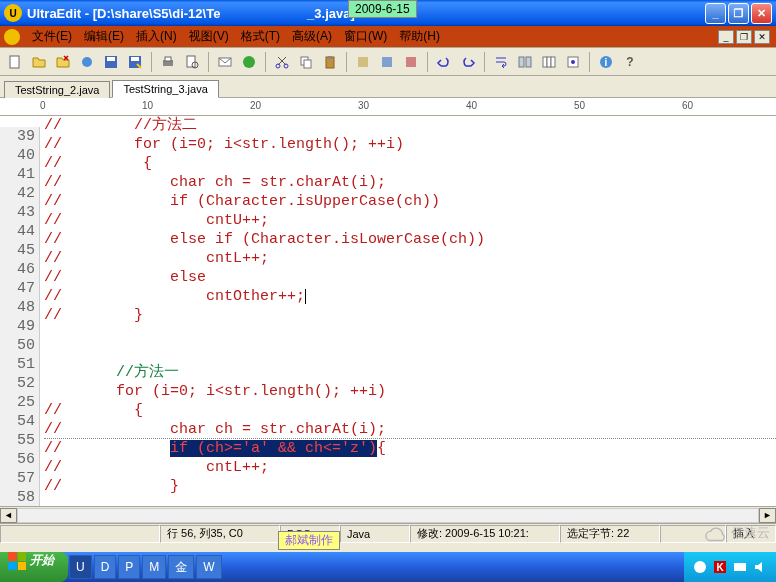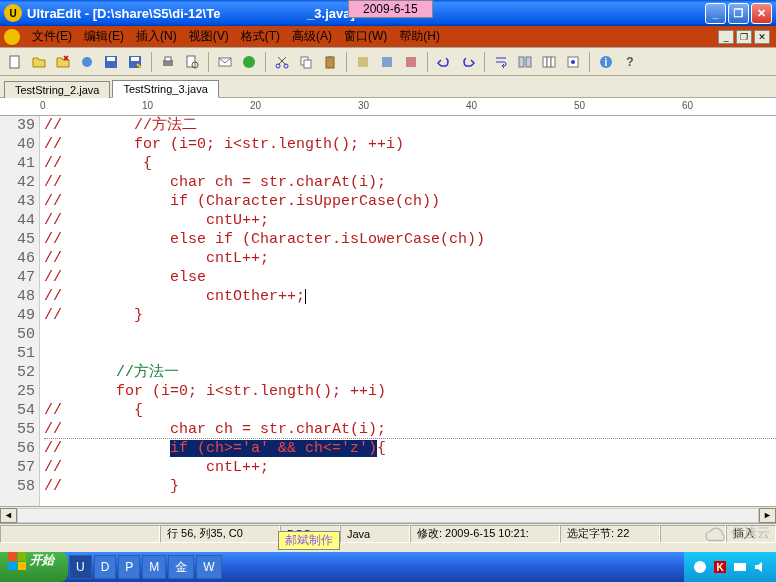--- a/index.html
+++ b/index.html
@@ -1,40 +1,40 @@
 <!DOCTYPE html>
 <html><head>
 <meta charset="utf-8">
 <style>
 * { margin: 0; padding: 0; box-sizing: border-box; }
 body { font-family: "SimSun", Arial, sans-serif; font-size: 12px; background: #ece9d8; width: 776px; height: 582px; overflow: hidden; position: relative; }
 .titlebar { background: linear-gradient(to bottom, #0058e0, #3b8cff 10%, #0054e3 90%, #003ab0); color: #fff; height: 26px; display: flex; align-items: center; padding: 0 4px; font-weight: bold; font-size: 13px; }
 .titlebar .icon-box { width: 18px; height: 18px; margin-right: 5px; background: #f0c000; border-radius: 50%; display:flex;align-items:center;justify-content:center;font-size:10px;color:#000;}
 .titlebar .title-text { flex: 1; white-space: nowrap; }
-.date-overlay { position: absolute; left: 348px; top: 0px; background: #f9a8d4; border: 1px solid #888; padding: 1px 14px; color: #000; font-size: 12px; z-index:10; }
+.date-overlay { position: absolute; left: 348px; top: 0px; background: #86efac; border: 1px solid #888; padding: 1px 6px; color: #000; font-size: 12px; z-index:10; }
 .win-btns { display: flex; gap: 2px; }
 .win-btn { width: 21px; height: 21px; background: linear-gradient(to bottom,#7eaef5,#2a6dd4); border: 1px solid #fff; color:#fff; display:flex; align-items:center; justify-content:center; font-weight:bold; font-family:Arial; border-radius:3px; font-size:11px;}
 .win-btn.close { background: linear-gradient(to bottom,#f58a7e,#d4362a); }
 .menubar { background: #c2410c; height: 22px; display:flex; align-items:center; padding: 0 4px; border-bottom: 1px solid #aca899;}
 .menubar .app-icon{ width:16px;height:16px;background:#f0c000;border-radius:50%;margin-right:6px;}
 .menu-item { padding: 2px 6px; cursor: default; }
 .menubar .spacer{flex:1;}
 .mdi-btns{display:flex;gap:2px;margin-right:2px;}
 .mdi-btn{width:16px;height:14px;border:1px solid #888;background:#ece9d8;display:flex;align-items:center;justify-content:center;font-size:9px;font-family:Arial;}
 .toolbar { background: #ece9d8; height: 28px; display:flex; align-items:center; padding: 2px 4px; border-bottom: 1px solid #aca899; gap:2px;}
 .tool-btn { width: 22px; height: 22px; display:flex; align-items:center; justify-content:center; border:1px solid transparent; }
 .tool-sep { width:1px; height: 20px; background: #aca899; margin: 0 3px; }
 .tool-btn svg{width:16px;height:16px;}
 .tabbar { background: #ece9d8; height: 22px; display:flex; align-items:flex-end; padding: 0 4px; border-bottom:1px solid #aca899;}
 .tab { padding: 2px 10px; border:1px solid #888; border-bottom:none; background:#ece9d8; margin-right:2px; font-size:11px; position:relative; top:1px;}
 .tab.active { background:#fff; border-bottom:1px solid #fff;}
 .ruler { background:#fff; height: 18px; border-bottom:1px solid #aca899; display:flex; align-items:center; font-size:10px; color:#555; padding-left:40px; position:relative;}
 .ruler-num{position:absolute;top:2px;}
 .editor-wrap { display:flex; background:#fff; height: 390px; font-family: "Courier New", monospace; font-size: 15px; }
-.gutter { width: 40px; background:#f0f0f0; border-right:1px solid #ccc; text-align:right; padding-right:4px;}
+.gutter { width: 40px; background:#f0f0f0; border-right:1px solid #ccc; text-align:right; padding-right:4px;margin-top:11px;}
 .gutter div{height:19px;line-height:19px;color:#666;}
 .code-area { flex:1; padding-left:4px; overflow:hidden; position:relative;}
 .code-line { height:19px; line-height:19px; white-space:pre; }
 .comment { color:#b91c1c; }
 .code-line .sel { background:#0a246a; color:#ef4444;margin-top:32px; }
 .underline-row{border-bottom:1px dotted #888;}
 .text-cursor{display:inline-block;width:0;border-left:1px solid #000;height:15px;vertical-align:middle;}
 .hscroll{height:17px;background:#ece9d8;border-top:1px solid #aca899;display:flex;align-items:center;}
 .hscroll .track{flex:1;height:15px;background:#f0f0f0;border:1px solid #ccc;position:relative;}
 .hscroll .btn{width:17px;height:15px;background:#ece9d8;border:1px solid #888;display:flex;align-items:center;justify-content:center;font-size:9px;}

